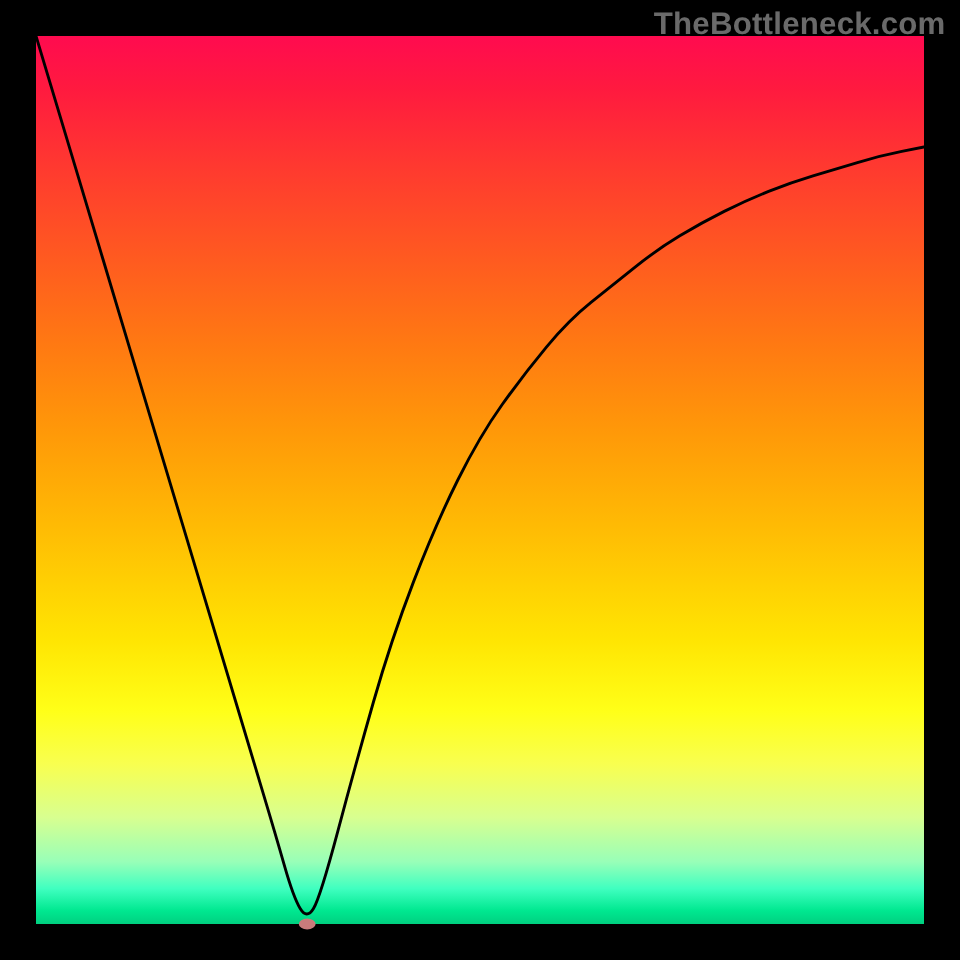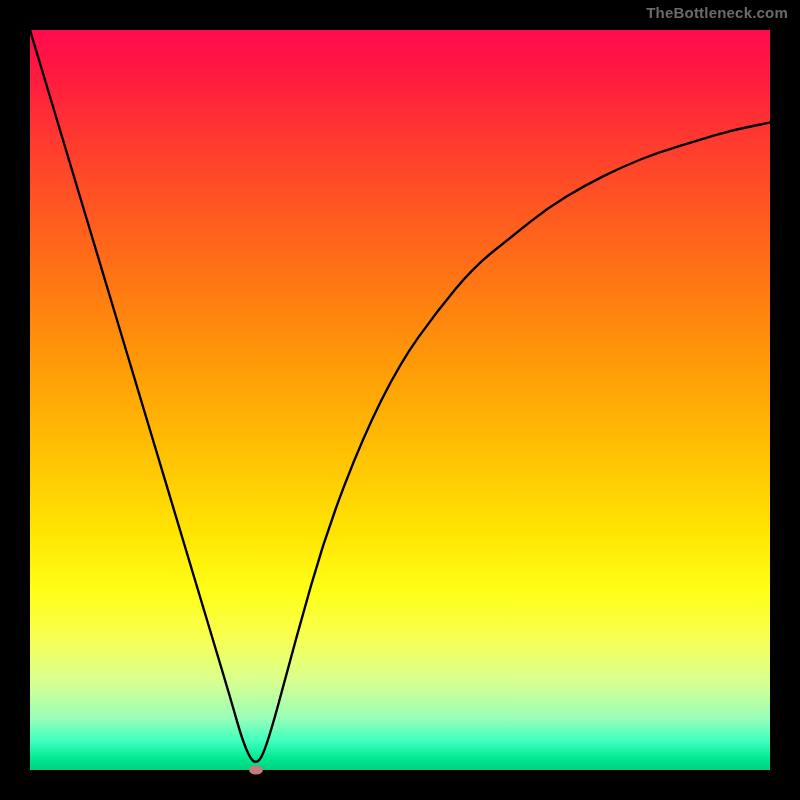--- a/index.html
+++ b/index.html
@@ -50,21 +50,21 @@
     background: #c97b7b;
     border-radius: 50%;
     transform: translate(-50%, -50%);
   }
 
   .watermark {
     position: absolute;
     top: 4px;
     right: 12px;
     font-family: Arial, Helvetica, sans-serif;
-    font-size: 15px;
+    font-size: 26px;
     font-weight: 600;
     color: #6a6a6a;
     letter-spacing: 0.2px;
   }
 </style>
 </head>
 <body>
 
 <div class="frame">
   <div class="plot-area">

